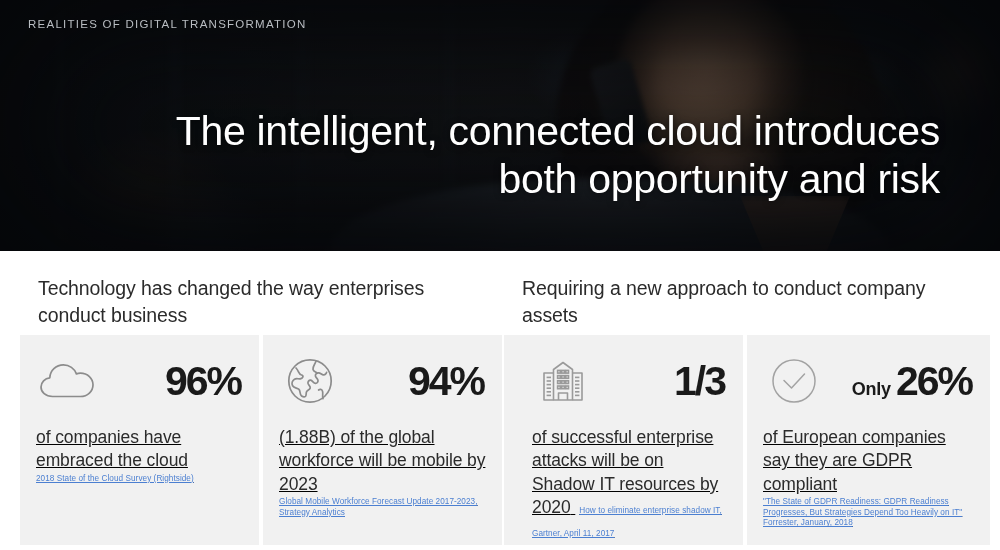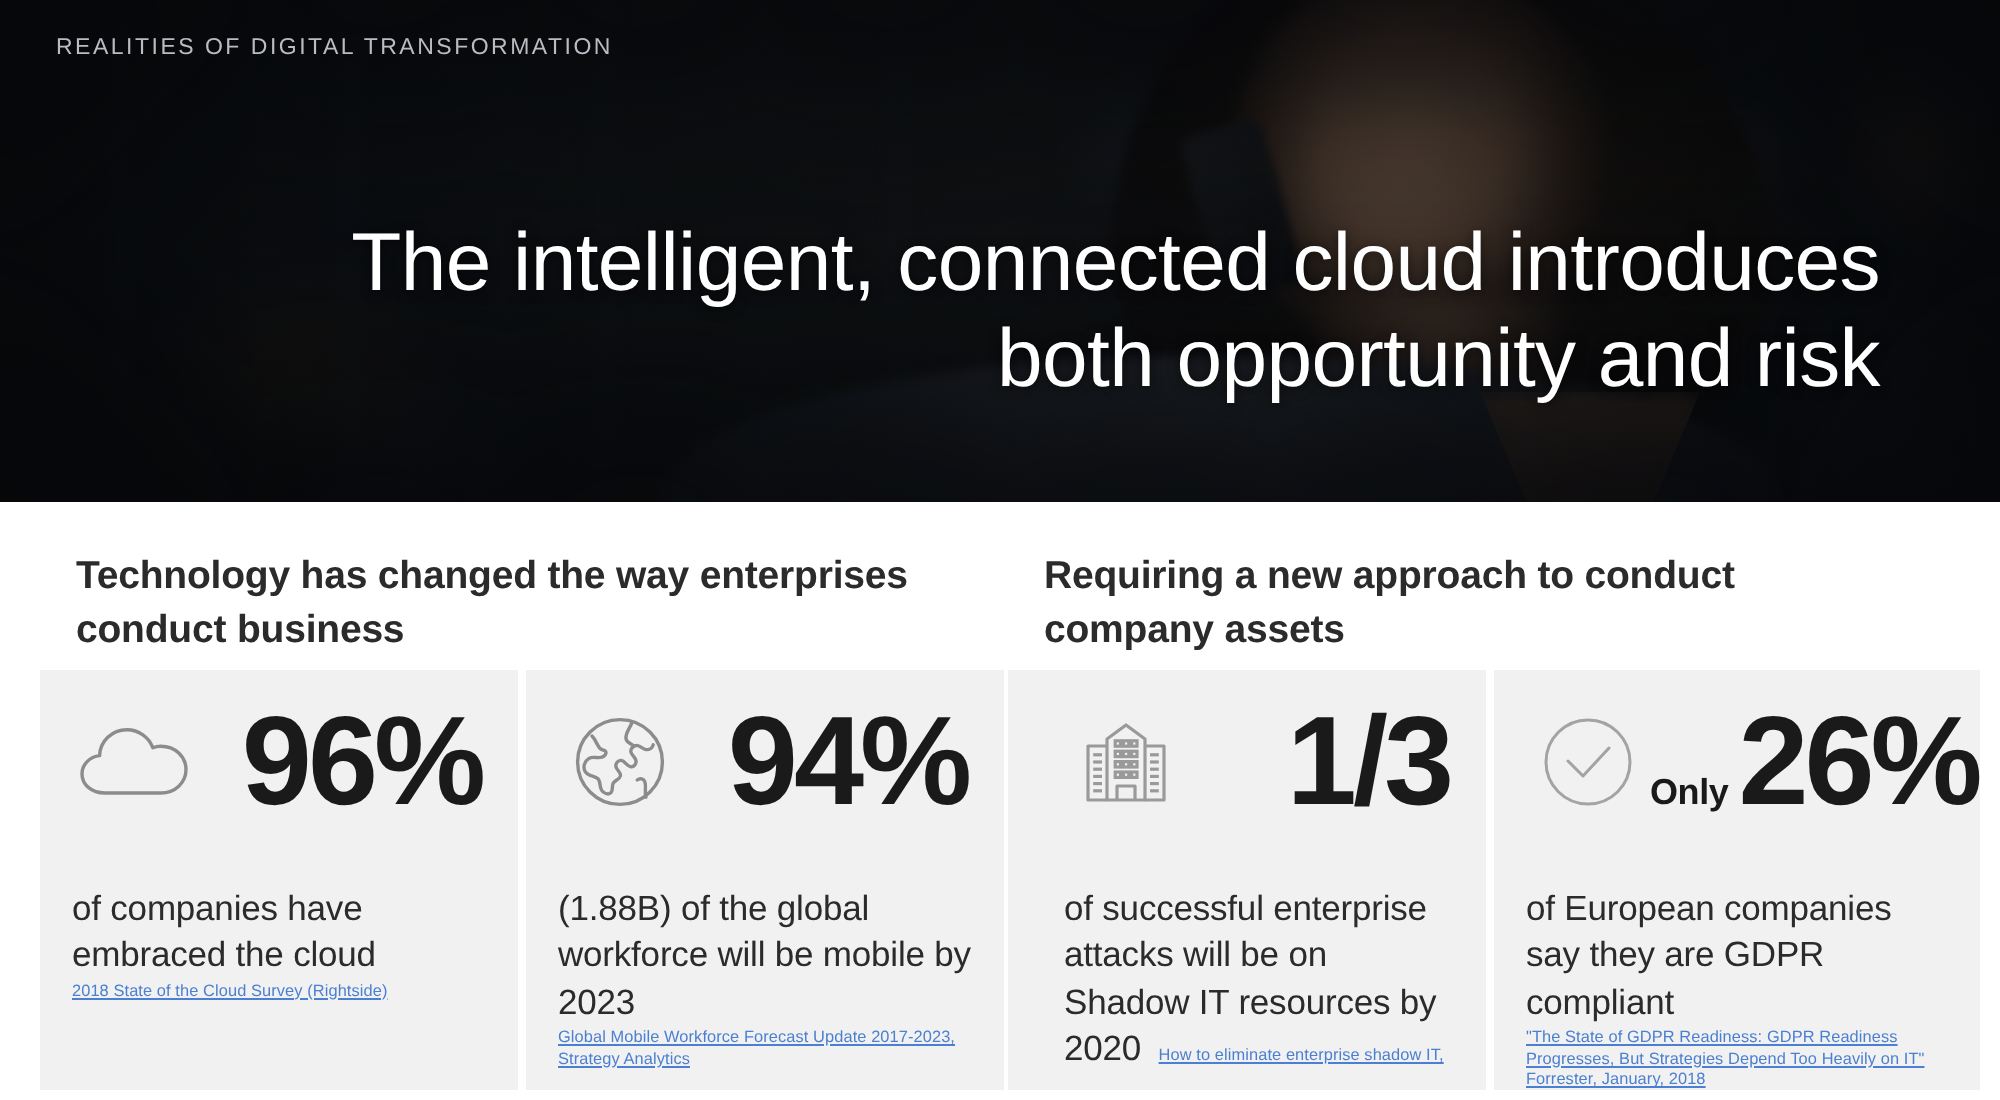--- a/index.html
+++ b/index.html
@@ -120,21 +120,21 @@
     letter-spacing:-0.3px;
     text-shadow:0 1px 6px rgba(0,0,0,0.55);
     padding:0 60px;
     margin-top:12px;
   }
 
   
   .body-area { position:absolute; left:0; top:251px; width:1000px; height:299px; background:#fff; }
 
   .sec-head {
-    position:absolute; font-size:19.5px; font-weight:700; color:#2b2b2b;
+    position:absolute; font-size:19.5px; font-weight:400; color:#2b2b2b;
     line-height:1.38; letter-spacing:-0.1px;
   }
   .sec-head.left  { left:38px;  top:24px; width:430px; }
   .sec-head.right { left:522px; top:24px; width:430px; }
 
   .cards { position:absolute; left:20px; top:84px; width:962px; height:210px; }
   .card {
     position:absolute; top:0; height:210px;
     background:#f1f1f1; padding:14px 16px 10px 16px;
     overflow:hidden;
@@ -145,23 +145,23 @@
   .card.c4 { left:727px; width:243px; }
 
   .card-top { display:flex; align-items:center; height:64px; }
   .card-icon { width:62px; flex:0 0 62px; display:flex; align-items:center; justify-content:center; }
   .card-icon svg { display:block; }
   .card-stat {
     flex:1; display:flex; align-items:baseline; justify-content:flex-end;
     white-space:nowrap; padding-right:2px;
   }
   .stat-prefix { font-size:18px; font-weight:700; color:#1a1a1a; margin-right:5px; letter-spacing:-0.2px; }
-  .stat-value  { font-size:63px; font-weight:700; color:#1a1a1a; letter-spacing:-2px; line-height:1; }
-
-  .card-body { margin-top:30px; }
+  .stat-value  { font-size:41px; font-weight:700; color:#1a1a1a; letter-spacing:-2px; line-height:1; }
+
+  .card-body { margin-top:13px;text-decoration:underline; }
   .card-text {
     font-size:17.5px; color:#2b2b2b; line-height:1.33; font-weight:400; letter-spacing:-0.1px;
   }
   .card-source {
     font-size:8.2px; color:#4b7fd1; line-height:1.32;
     text-decoration:underline; text-decoration-color:#4b7fd1;
     cursor:pointer; letter-spacing:0.05px;
   }
   .card-source.block { display:block; margin-top:1px; }
   .card-source.inline { display:inline; margin-left:4px; }

